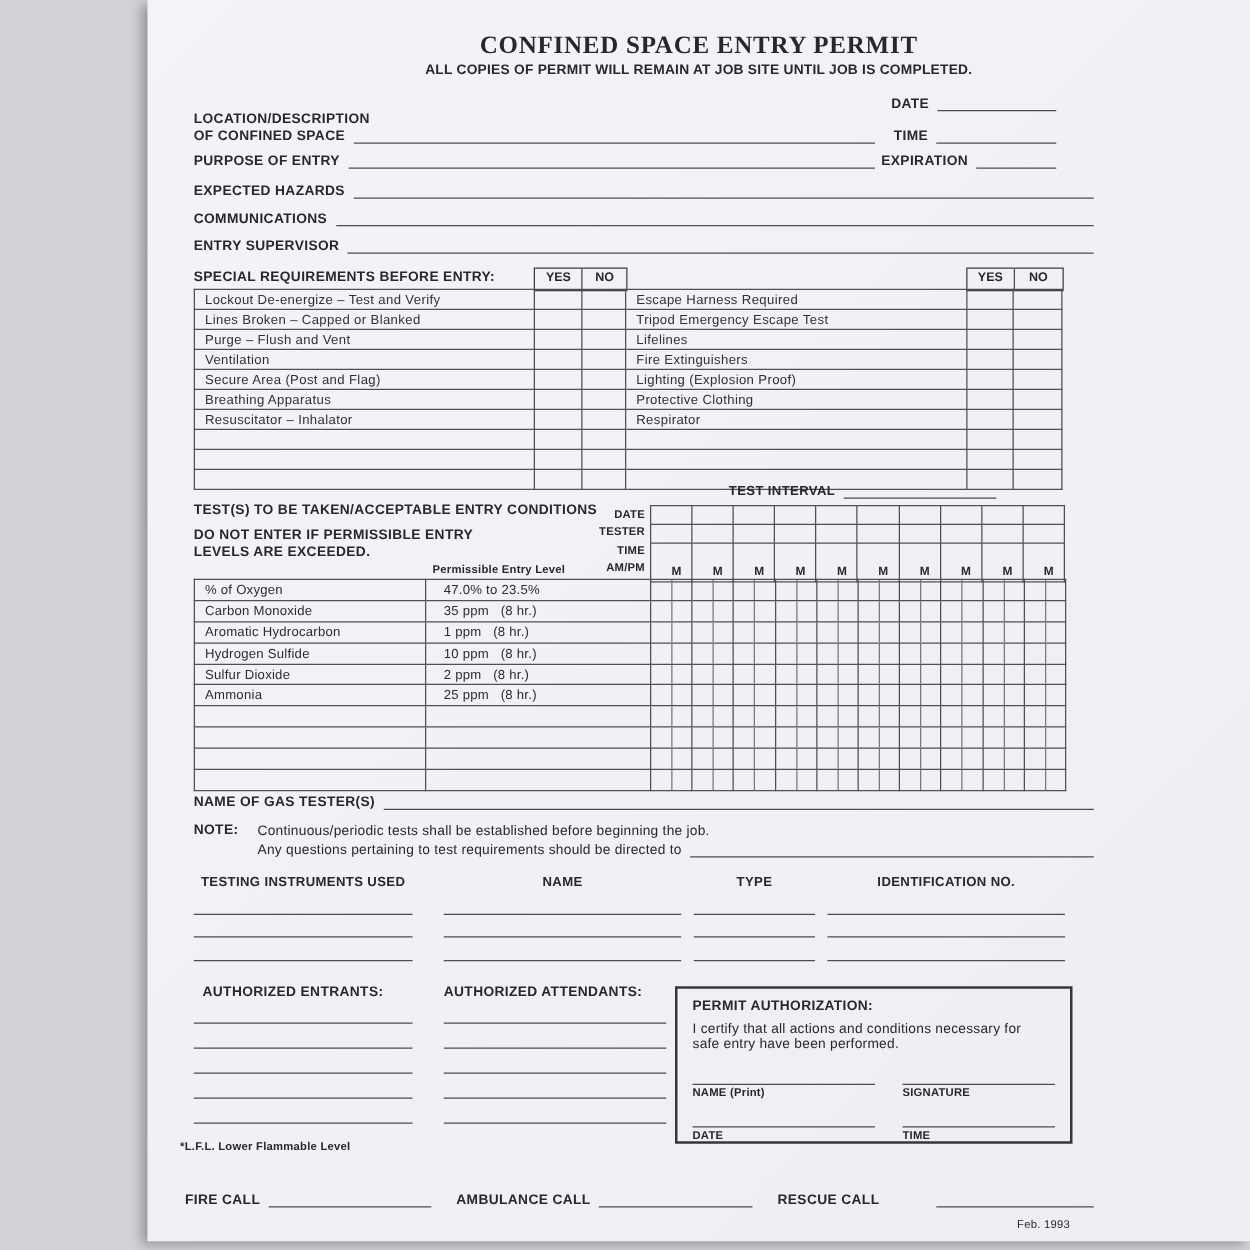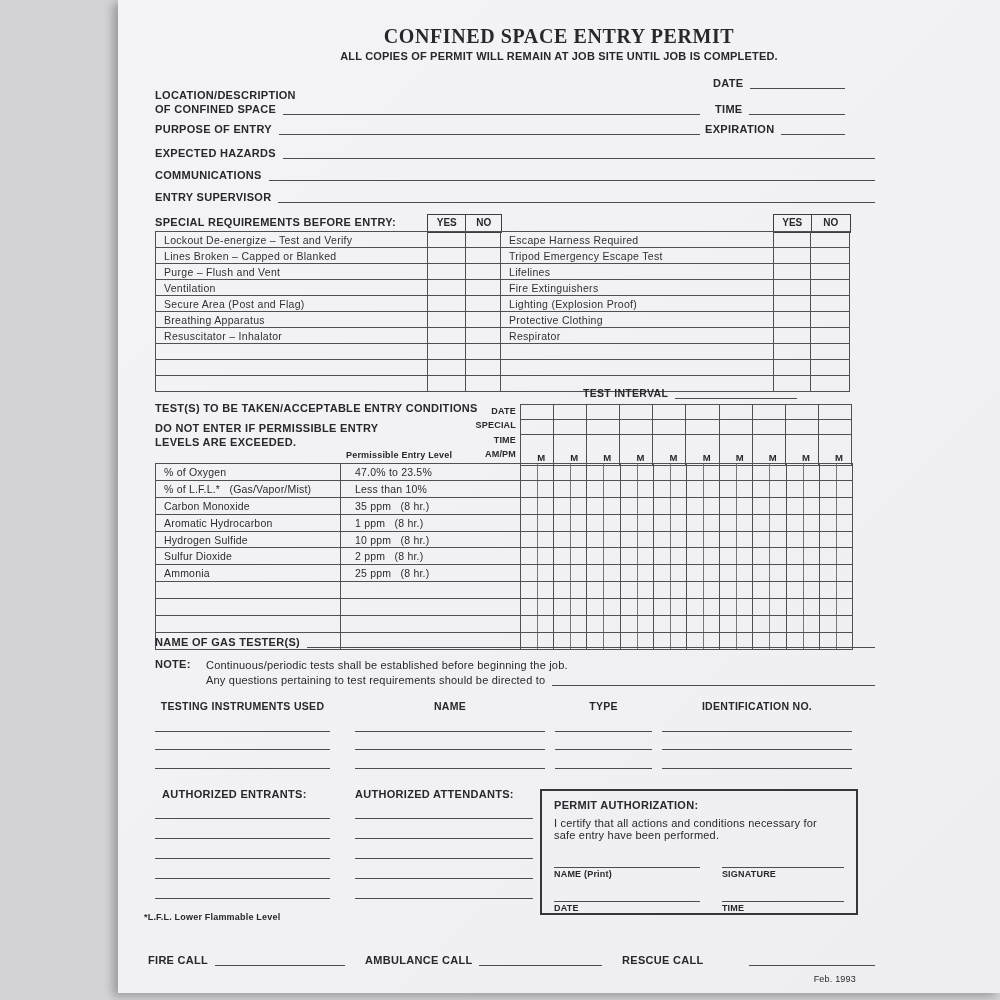--- a/index.html
+++ b/index.html
@@ -211,21 +211,21 @@
 
   <div class="frow" style="left:465px;top:385px;width:214px;">
     <span class="lbl" style="font-size:10.5px;">TEST INTERVAL</span>
     <span class="fill"></span>
   </div>
   <div class="abs lbl" style="left:37px;top:402px;">TEST(S) TO BE TAKEN/ACCEPTABLE ENTRY CONDITIONS</div>
   <div class="abs lbl" style="left:37px;top:422px;">DO NOT ENTER IF PERMISSIBLE ENTRY</div>
   <div class="abs lbl" style="left:37px;top:436px;">LEVELS ARE EXCEEDED.</div>
 
   <div class="grid-lab" style="top:406px;">DATE</div>
-  <div class="grid-lab" style="top:420px;">SPECIAL</div>
+  <div class="grid-lab" style="top:420px;">TESTER</div>
   <div class="grid-lab" style="top:435px;">TIME</div>
   <div class="grid-lab" style="top:449px;">AM/PM</div>
 
   <table id="hg-table">
       <tbody>
         <tr>
           <td></td>
           <td></td>
           <td></td>
           <td></td>
@@ -277,34 +277,20 @@
         <col style="width: 33.2px;">
         <col style="width: 33.2px;">
         <col style="width: 33.2px;">
         <col style="width: 33.2px;">
         <col style="width: 33.2px;">
       </colgroup>
     <tbody>
         <tr>
           <td class="gname">% of Oxygen</td>
           <td class="glevel">47.0% to 23.5%</td>
-          <td class="ivl"></td>
-          <td class="ivl"></td>
-          <td class="ivl"></td>
-          <td class="ivl"></td>
-          <td class="ivl"></td>
-          <td class="ivl"></td>
-          <td class="ivl"></td>
-          <td class="ivl"></td>
-          <td class="ivl"></td>
-          <td class="ivl"></td>
-        </tr>
-        <tr>
-          <td class="gname">% of L.F.L.*   (Gas/Vapor/Mist)</td>
-          <td class="glevel">Less than 10%</td>
           <td class="ivl"></td>
           <td class="ivl"></td>
           <td class="ivl"></td>
           <td class="ivl"></td>
           <td class="ivl"></td>
           <td class="ivl"></td>
           <td class="ivl"></td>
           <td class="ivl"></td>
           <td class="ivl"></td>
           <td class="ivl"></td>

